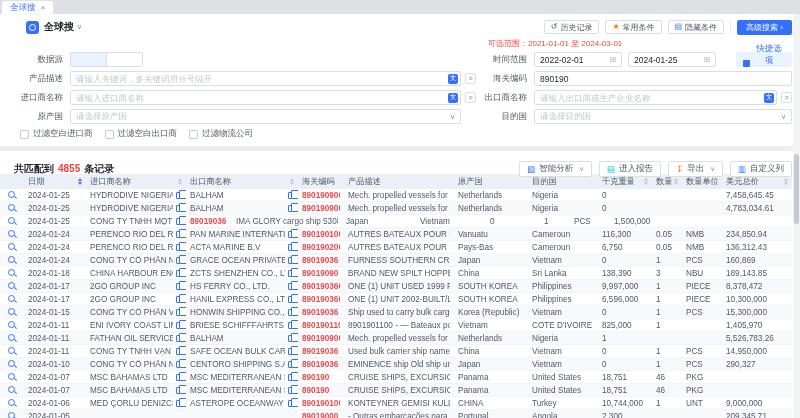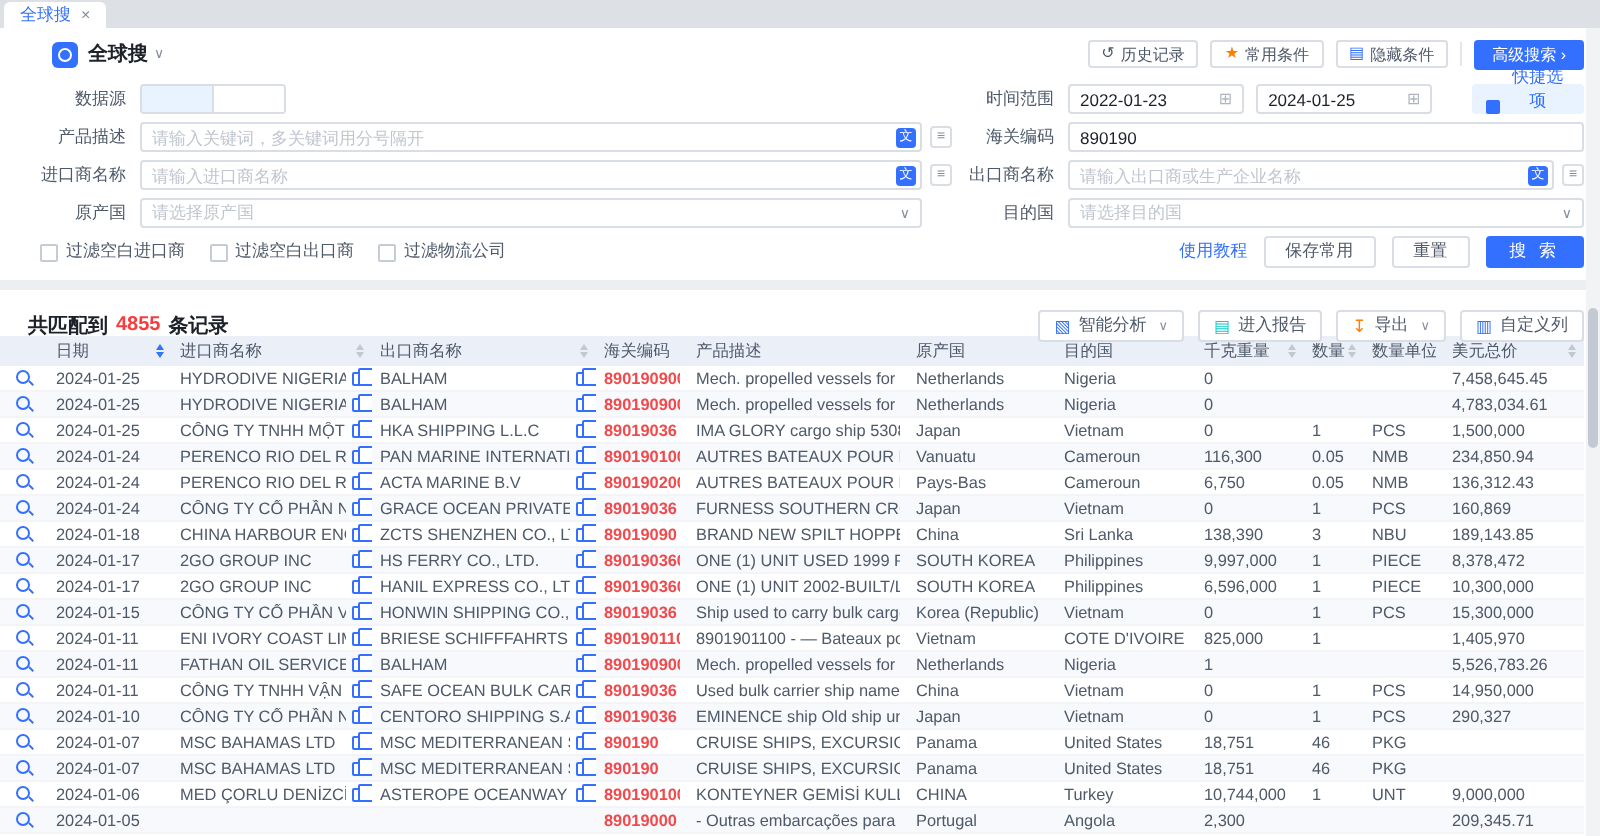--- a/index.html
+++ b/index.html
@@ -128,34 +128,40 @@
         <span>隐藏条件</span>
       </button>
       <span class="vdiv"></span>
       <button class="tbtn-primary">
         <span>高级搜索 ›</span>
       </button>
     </div>
   </div>
 
   <div class="filters">
+    <div class="frow hint-row">
+      <div class="fleft"></div>
+      <div class="fright">
+        <span class="hint">可选范围：2021-01-01 至 2024-03-01</span>
+      </div>
+    </div>
 
     <div class="frow">
       <div class="fleft">
         <span class="flabel">数据源</span>
         <div class="seg">
           <span class="active">进口</span>
           <span>出口</span>
         </div>
         <span class="gap8"></span>
       </div>
       <div class="fright">
         <span class="flabel r">时间范围</span>
         <div class="fdate">
-          <span>2022-01-23</span>
+          <span>2022-02-01</span>
           <span class="cal">⊞</span>
         </div>
         <span class="gap8"></span>
         <div class="fdate">
           <span>2024-01-25</span>
           <span class="cal">⊞</span>
         </div>
         <button class="quickbtn">
           <span class="sq"></span>
           <span>快捷选项</span>
@@ -222,26 +228,20 @@
           <span>过滤空白进口商</span>
         </label>
         <label class="chk">
           <span class="box"></span>
           <span>过滤空白出口商</span>
         </label>
         <label class="chk">
           <span class="box"></span>
           <span>过滤物流公司</span>
         </label>
-      </div>
-      <div class="factions">
-        <span class="link">使用教程</span>
-        <button class="obtn">保存常用</button>
-        <button class="obtn">重置</button>
-        <button class="pbtn">搜 索</button>
       </div>
     </div>
   </div>
 </div>
 
 <div class="results">
   <div class="rhead">
     <div class="summary">
       <span>共匹配到</span>
       <span class="cnt">4855</span>
@@ -415,24 +415,20 @@
     <div class="td c-icon">
             <span class="mag"></span>
           </div>
     <div class="td c-date">
             <span class="txt">2024-01-25</span>
           </div>
     <div class="td c-importer">
             <span class="txt">CÔNG TY TNHH MỘT THÀNH VIÊN ĐÓNG TÀ</span>
             <span class="copy-ic"></span>
           </div>
-    <div class="td c-exporter">
-            <span class="txt">HKA SHIPPING L.L.C</span>
-            <span class="copy-ic"></span>
-          </div>
     <div class="td c-hs">
             <span class="txt hs">89019036</span>
           </div>
     <div class="td c-desc">
             <span class="txt">IMA GLORY cargo ship 5308 T IMO number 9307865 LxBx</span>
           </div>
     <div class="td c-origin">
             <span class="txt">Japan</span>
           </div>
     <div class="td c-dest">

